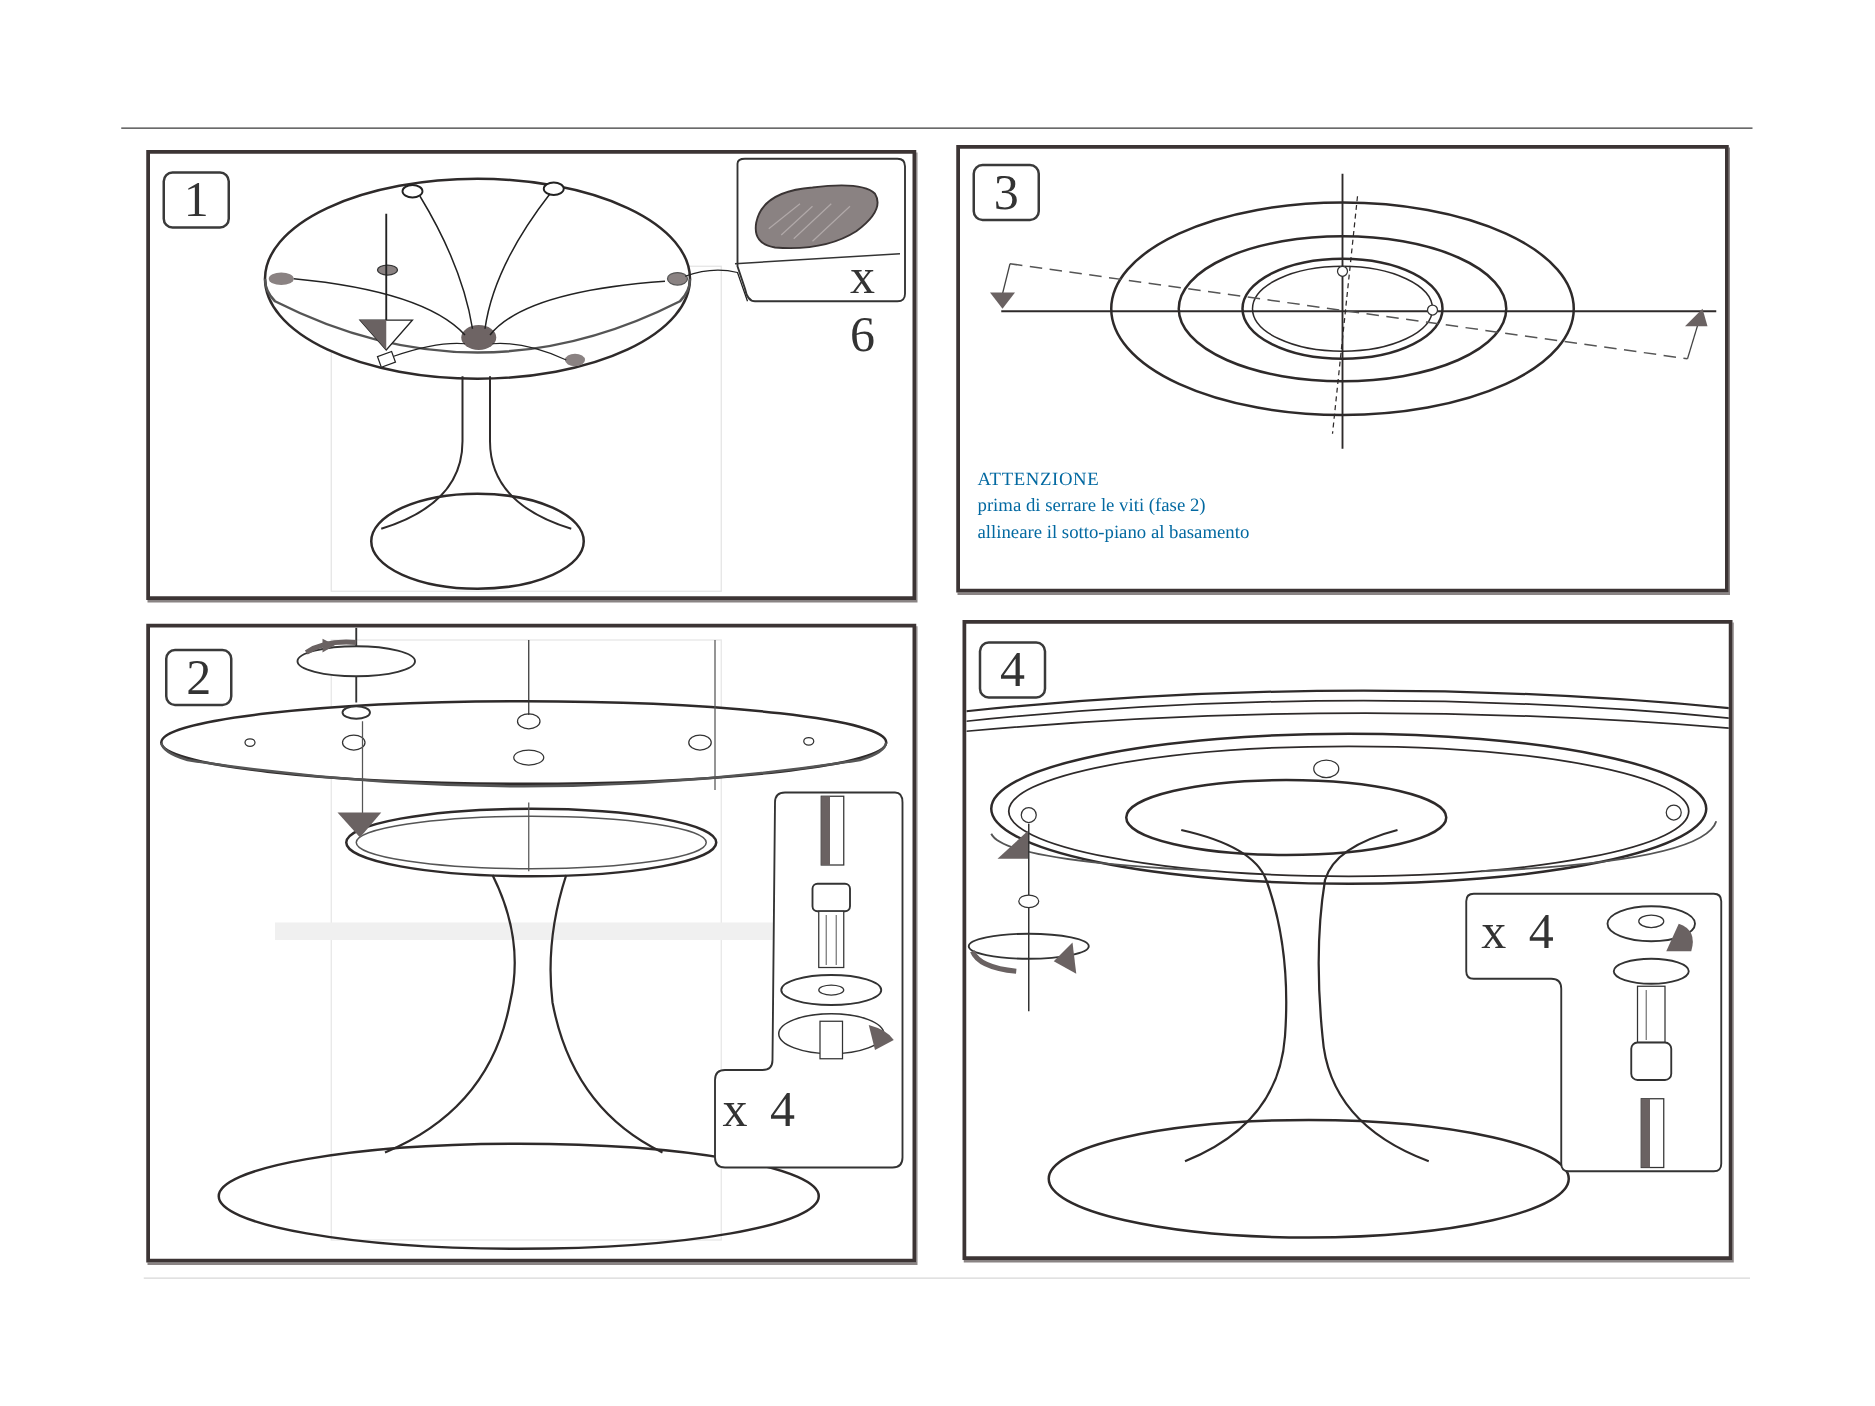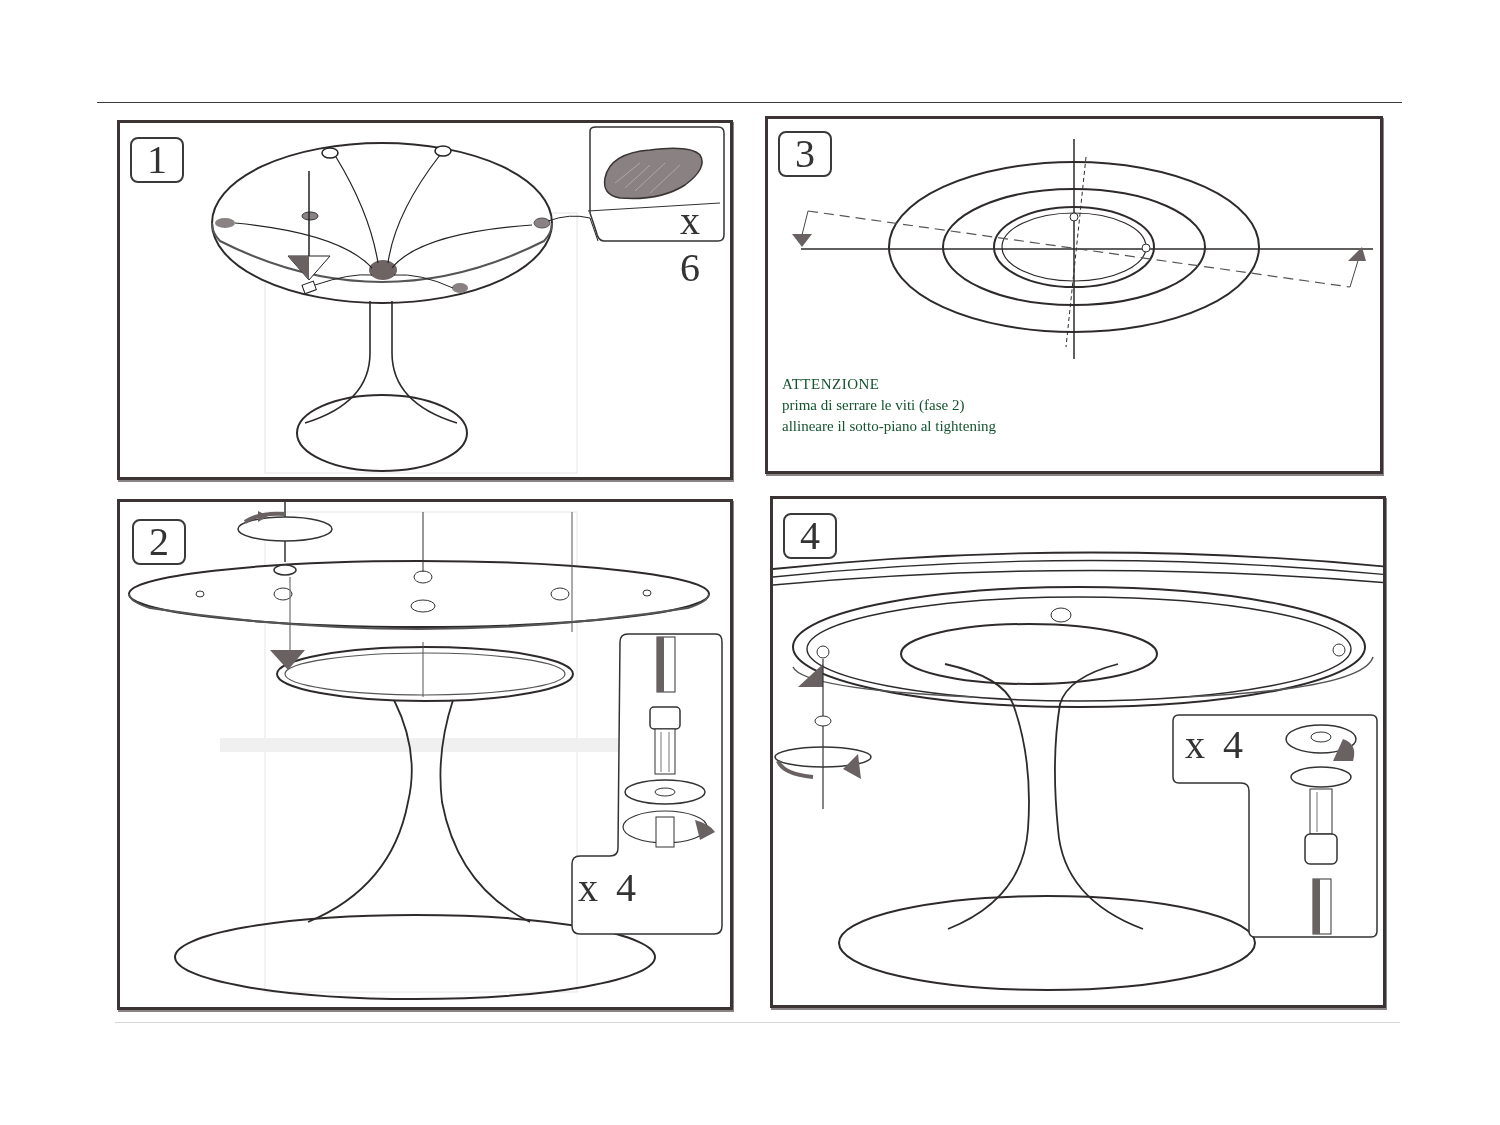--- a/index.html
+++ b/index.html
@@ -8,21 +8,21 @@
   .rule-bottom{position:absolute;left:115px;top:1022px;width:1285px;height:1px;background:#d8d8d8;}
   .panel{position:absolute;border:3px solid #3c3434;box-shadow:1px 2px 0 #8a8484;background:#fff;box-sizing:border-box;overflow:hidden;}
   #panel1{left:117px;top:120px;width:616px;height:360px;}
   #panel3{left:765px;top:116px;width:618px;height:358px;}
   #panel2{left:117px;top:499px;width:616px;height:511px;}
   #panel4{left:770px;top:496px;width:616px;height:512px;}
   .panel svg.art{position:absolute;left:0;top:0;}
   .badge{position:absolute;width:54px;height:46px;border:2px solid #3a3a3a;border-radius:8px;box-sizing:border-box;
     font-family:"Liberation Serif",serif;font-size:40px;line-height:42px;text-align:center;color:#333;background:#fff;font-weight:normal;}
   .count{position:absolute;font-family:"Liberation Serif",serif;font-size:40px;color:#333;letter-spacing:4px;}
-  .notes{position:absolute;top:255px;font-family:"Liberation Serif",serif;font-size:15px;line-height:21px;color:#14532d;}
+  .notes{position:absolute;top:255px;font-family:"Liberation Serif",serif;font-size:15px;line-height:21px;color:#0369a1;}
   .notes .head{font-size:15px;letter-spacing:0.5px;}
   #note-it{left:14px;}
   #note-en{left:320px;}
 </style>
 </head>
 <body>
 
 <div class="rule-top"></div>
 
 <div class="panel" id="panel1">
@@ -87,21 +87,21 @@
     <polygon points="24,115 44,115 34,128" fill="#6a6262"></polygon>
     <line x1="582" y1="168" x2="592" y2="135" stroke="#444" stroke-width="1"></line>
     <polygon points="580,142 598,142 594,128" fill="#6a6262"></polygon>
     <circle cx="306" cy="98" r="4" fill="#fff" stroke="#333"></circle>
     <circle cx="378" cy="129" r="4" fill="#fff" stroke="#333"></circle>
   </svg>
   <div class="badge" style="left:10px;top:12px;">3</div>
   <div class="notes" id="note-it">
     <div class="head">ATTENZIONE</div>
     <div>prima di serrare le viti (fase 2)</div>
-    <div>allineare il sotto-piano al tightening</div>
+    <div>allineare il sotto-piano al basamento</div>
   </div>
 </div>
 
 <div class="panel" id="panel2">
   <svg class="art" width="616" height="511" viewBox="0 0 616 511">
     <rect x="145" y="10" width="312" height="480" fill="none" stroke="#e6e6e6" stroke-width="1"></rect>
     <rect x="100" y="236" width="400" height="14" fill="#f0f0f0"></rect>
 
     <ellipse cx="299" cy="92" rx="290" ry="33" fill="#fff" stroke="#2e2a2a" stroke-width="2"></ellipse>
     <path d="M9,92 Q10,100 30,106 Q299,148 568,106 Q588,100 589,92" fill="none" stroke="#555" stroke-width="2"></path>

